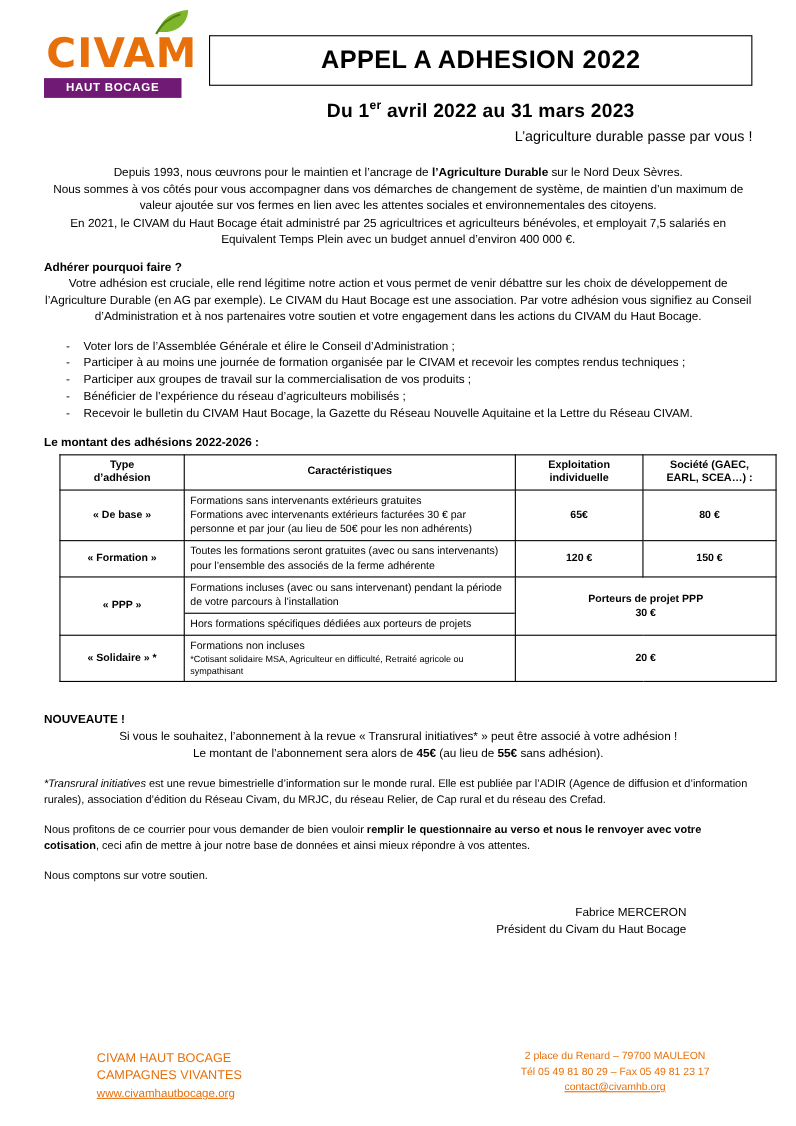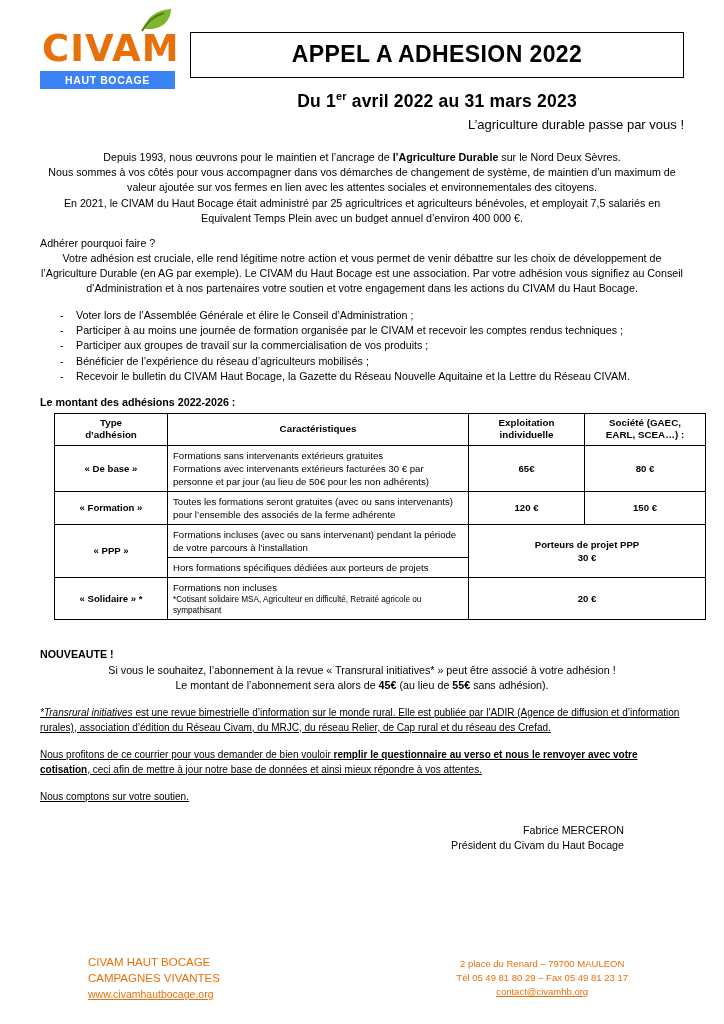--- a/index.html
+++ b/index.html
@@ -49,28 +49,28 @@
   }
   .leaf {
     position: absolute;
     right: 6px;
     top: -22px;
     width: 34px;
     height: 24px;
   }
   .logo-sub {
     margin-top: 4px;
-    background: #3b82f6;
+    background: #701a75;
     color: #ffffff;
     font-size: 10.5px;
     font-weight: bold;
     letter-spacing: 0.6px;
     text-align: center;
     padding: 3px 0 3px 0;
-    width: 135px;
+    width: 125px;
   }
   .title-block {
     flex: 1;
     padding-top: 6px;
   }
   .title-main {
     border: 1.3px solid #000;
     text-align: center;
     font-size: 23px;
     font-weight: bold;
@@ -97,21 +97,21 @@
   p.para {
     margin: 0 0 0 0;
     font-size: 10.7px;
     line-height: 15.2px;
     text-align: center;
   }
   .blk { margin-bottom: 11px; }
   .bold { font-weight: bold; }
   .section-head {
     font-size: 10.7px;
-    font-weight: normal;
+    font-weight: bold;
     margin: 0 0 2px 0;
   }
   ul.dashlist {
     list-style: none;
     margin: 2px 0 0 0;
     padding: 0;
   }
   ul.dashlist li {
     font-size: 10.7px;
     line-height: 15.4px;
@@ -155,40 +155,40 @@
   .c-soc  { width: 110px; text-align: center; font-weight: bold; }
   .small-note { font-size: 8.2px; line-height: 11px; }
   .ppp-cell { text-align: center; font-weight: bold; font-size: 10px; line-height: 14px; }
 
   
   .nouveaute {
     font-size: 10.7px;
     font-weight: bold;
     margin: 28px 0 3px 0;
   }
-  .foot-note { font-size: 10px; line-height: 14.5px; text-decoration: underline; }
+  .foot-note { font-size: 10px; line-height: 14.5px; }
   .italic { font-style: italic; }
 
   .signature {
     text-align: right;
     font-size: 10.7px;
     line-height: 15.5px;
     margin-top: 18px;
     padding-right: 60px;
   }
 
   
   .footer {
     position: absolute;
     left: 40px;
-    right: 56px;
+    right: 39px;
     bottom: 22px;
     display: flex;
     justify-content: space-between;
-    align-items: center;
+    align-items: flex-start;
   }
   .footer-left {
     color: #E8700A;
     font-size: 11.5px;
     line-height: 16px;
     font-weight: normal;
     padding-left: 48px;
   }
   .footer-left a {
     color: #E8700A;

